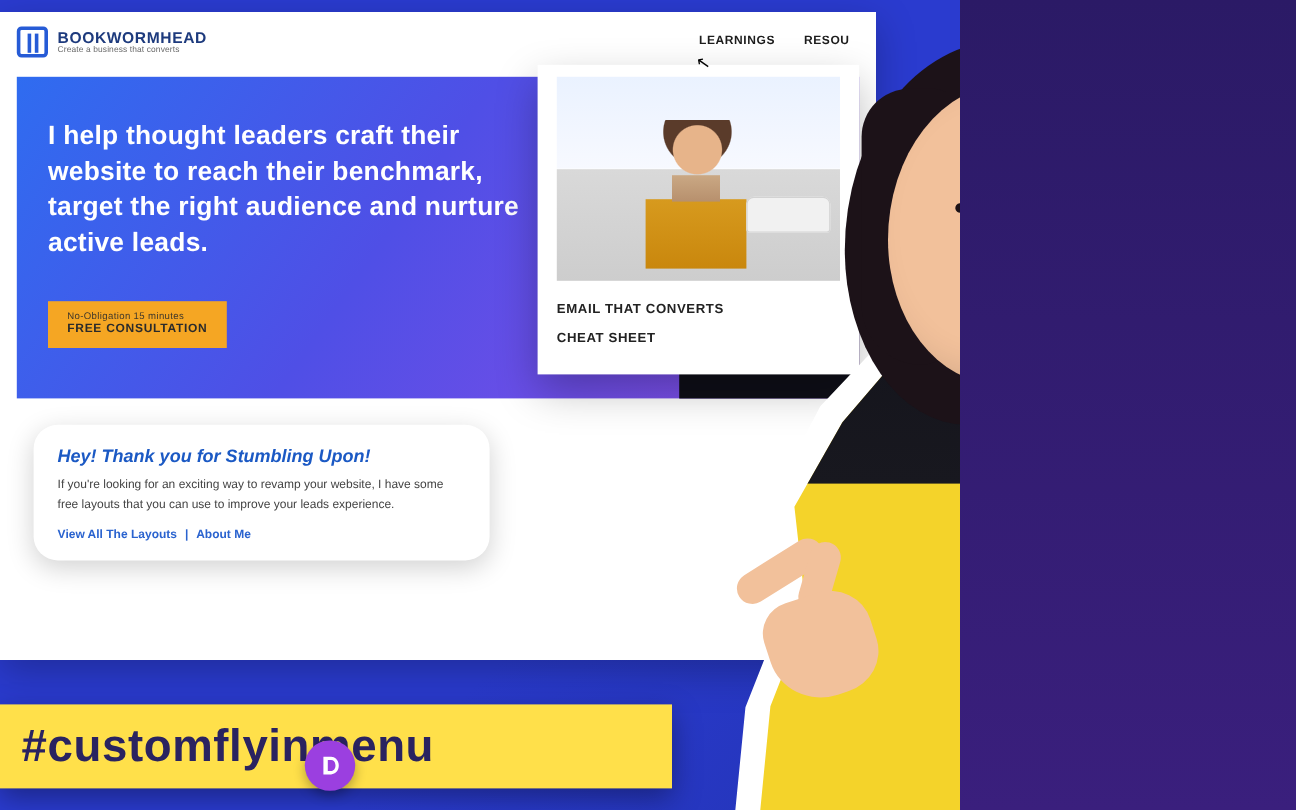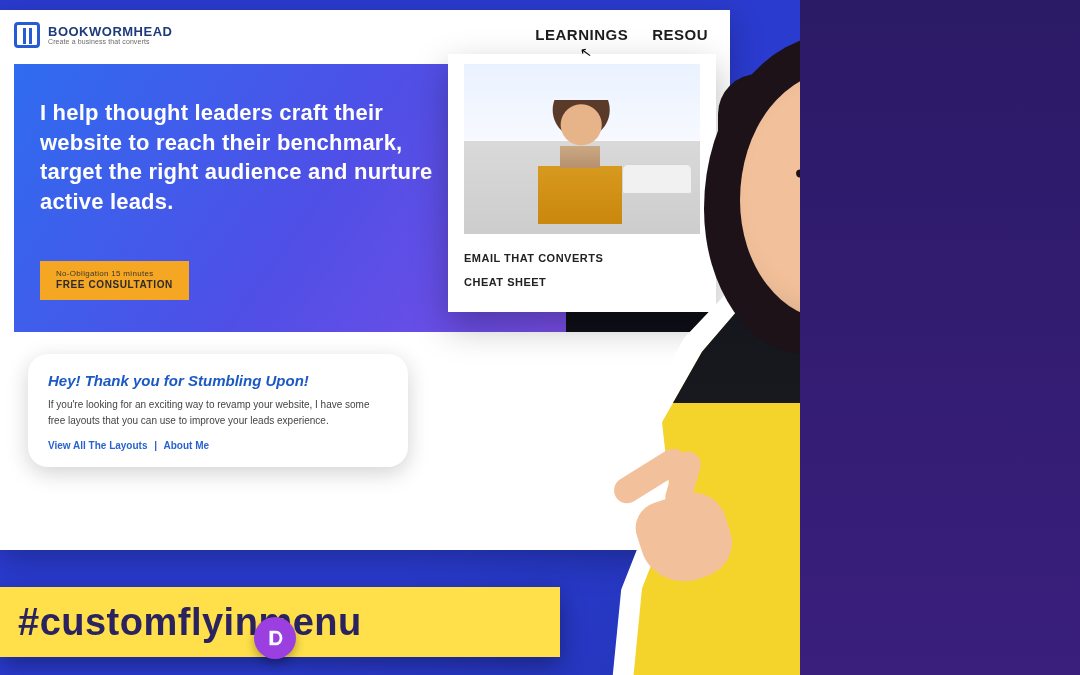--- a/index.html
+++ b/index.html
@@ -43,39 +43,39 @@
     width:26px; height:26px; position:relative;
     border:3px solid #265bd6; border-radius:4px;
     background:
       linear-gradient(#265bd6,#265bd6) left 6px top 3px /3px 16px no-repeat,
       linear-gradient(#265bd6,#265bd6) left 12px top 3px /3px 16px no-repeat;
   }
   .brand-text { line-height:1; }
   .brand-name { font-size:13px; font-weight:800; color:#1d3a7d; letter-spacing:.5px; }
   .brand-tag  { font-size:7px; color:#6b6b6b; letter-spacing:.1px; }
 
-  .topnav { display:flex; gap:24px; font-size:15px; font-weight:700; color:#1d1d1d; letter-spacing:.5px;justify-content:space-between; }
+  .topnav { display:flex; gap:24px; font-size:10px; font-weight:700; color:#1d1d1d; letter-spacing:.5px;justify-content:space-between; }
   .topnav span { cursor:pointer; }
 
   
   .hero {
     position:relative;
     margin: 6px 14px 0 14px;
     height: 268px;
     padding: 34px 26px;
     background: linear-gradient(125deg, #2f6cf0 0%, #4f4fe6 45%, #8a4de8 100%);
     color:#fff;
     overflow:hidden;
   }
   .hero h1 {
     font-size:22px; line-height:1.35; font-weight:800; max-width:420px;
     letter-spacing:.2px;
   }
   .cta {
-    display:inline-block; margin-top:44px;
+    display:inline-block; margin-top:34px;
     background:#f5a623; color:#2b2b2b;
     padding:8px 16px 9px; font-size:10px; line-height:1.25;
     cursor:pointer;
   }
   .cta .line1{ display:block; font-size:8px; letter-spacing:.3px; opacity:.9;}
   .cta .line2{ display:block; font-weight:700; font-size:10px; letter-spacing:.6px;}
 
   
   .hero .silhouette{
     position:absolute; right:-70px; bottom:-30px; width:220px; height:230px;

